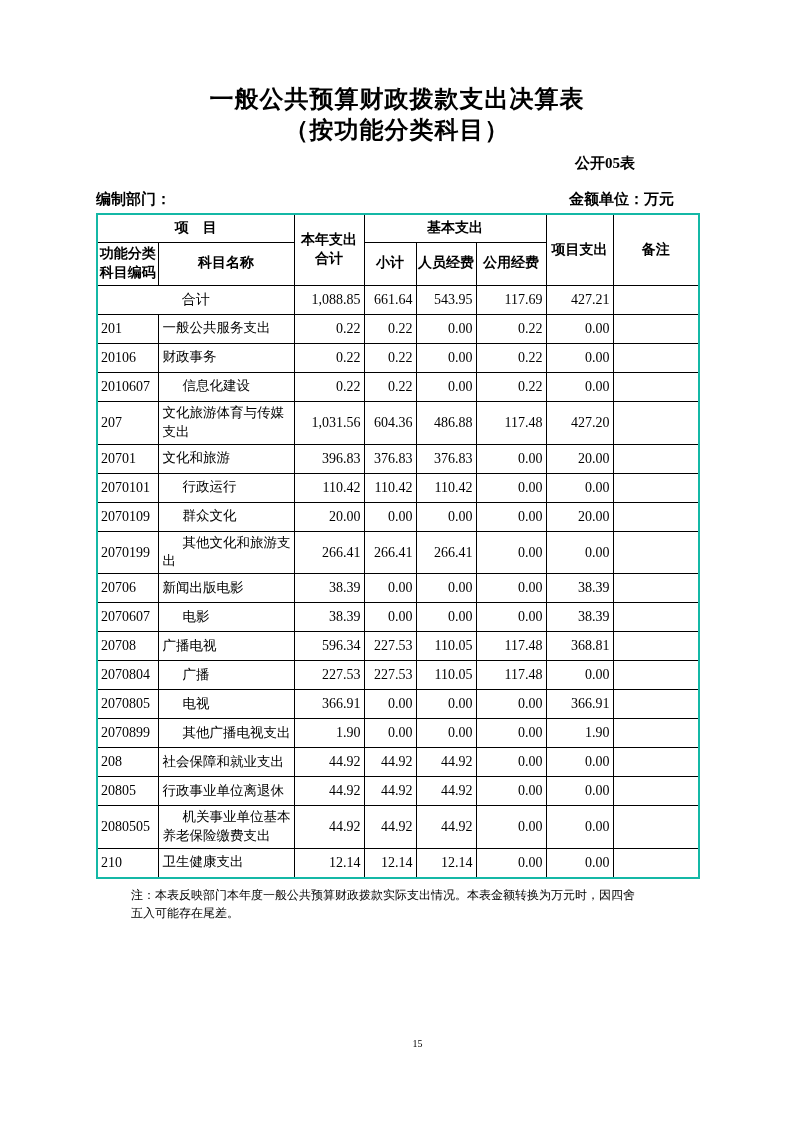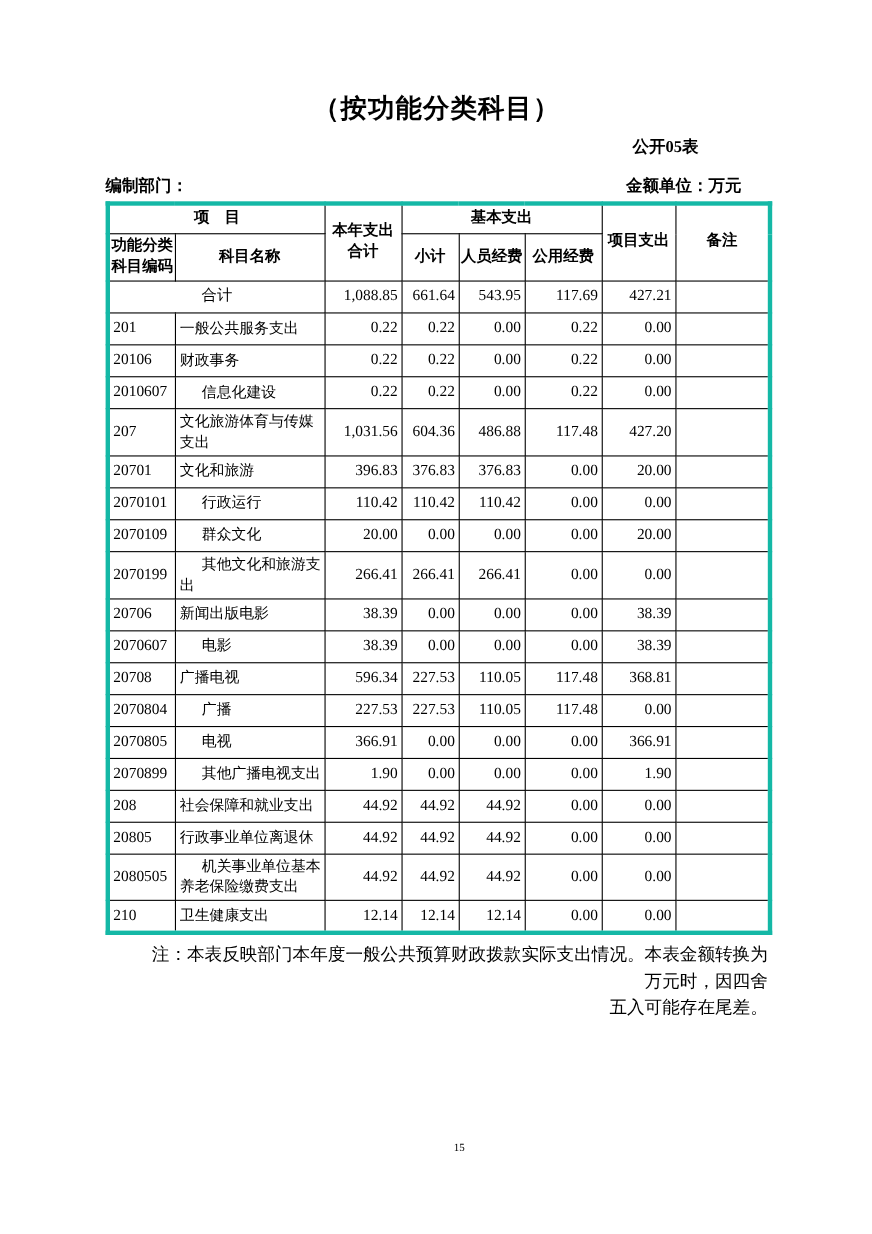--- a/index.html
+++ b/index.html
@@ -38,21 +38,21 @@
     font-weight: bold;
     font-size: 15px;
     margin-top: 17px;
     margin-bottom: 4px;
   }
   .meta-line .unit { padding-right: 24px; text-align: right; }
   table.budget {
     border-collapse: collapse;
     table-layout: fixed;
     width: 602px;
-    border: 4px solid #14b8a6;
+    border: 2px solid #14b8a6;
   }
   table.budget th, table.budget td {
     border: 1px solid #000;
     vertical-align: middle;
     overflow: hidden;
   }
   table.budget th {
     font-weight: bold;
     font-size: 14px;
     text-align: center;
@@ -64,41 +64,42 @@
   thead tr.h2 { height: 40px; font-family: Liberation Serif, serif; }
   tbody td { font-size: 14px; height: 29px; line-height: 1.4; }
   td.code  { text-align: left; padding-left: 3px; }
   td.name  { text-align: left; padding: 2px 1px 2px 4px; font-size: 13.5px; white-space: pre-line; }
   td.name.indent { text-indent: 20px; }
   td.merged-label { text-align: center; }
   td.num   { text-align: right; padding-right: 3px; }
   td.remark{ }
   .note {
     margin-top: 7px;
-    font-size: 16px;
+    font-size: 12px;
     line-height: 1.5;
     white-space: pre-line;
-    text-align: right;
+    text-align: left;
     margin-left: 35px;
   }
   .pageno {
     position: absolute;
     left: 0; top: 1038px;
     width: 793px;
     text-align: center;
     font-size: 10px;
     padding-left: 42px;
   }
 </style>
 </head>
 <body>
 
 <div class="content">
 
   <div class="title-block">
+    <div>一般公共预算财政拨款支出决算表</div>
     <div>（按功能分类科目）</div>
   </div>
 
   <div class="table-code-line">公开05表</div>
 
   <div class="meta-line">
     <span>编制部门：</span>
     <span class="unit">金额单位：万元</span>
   </div>
 

